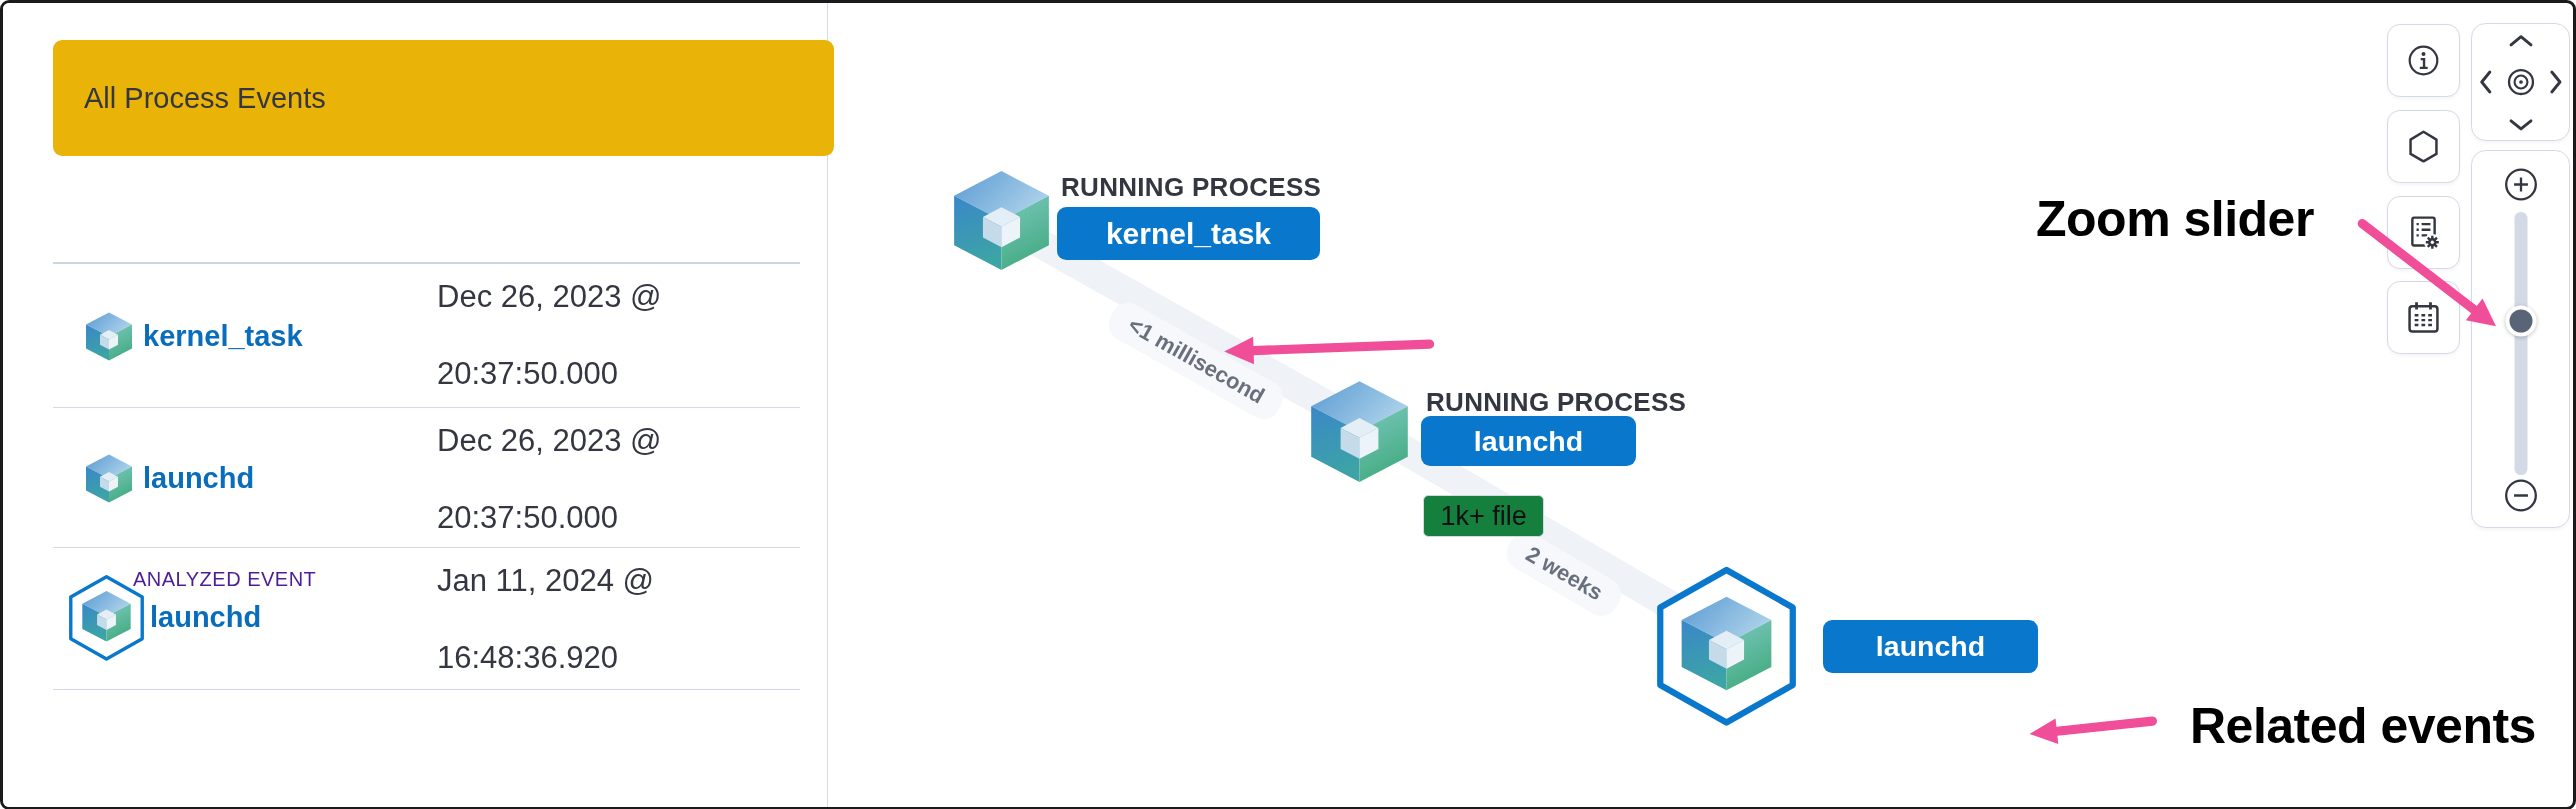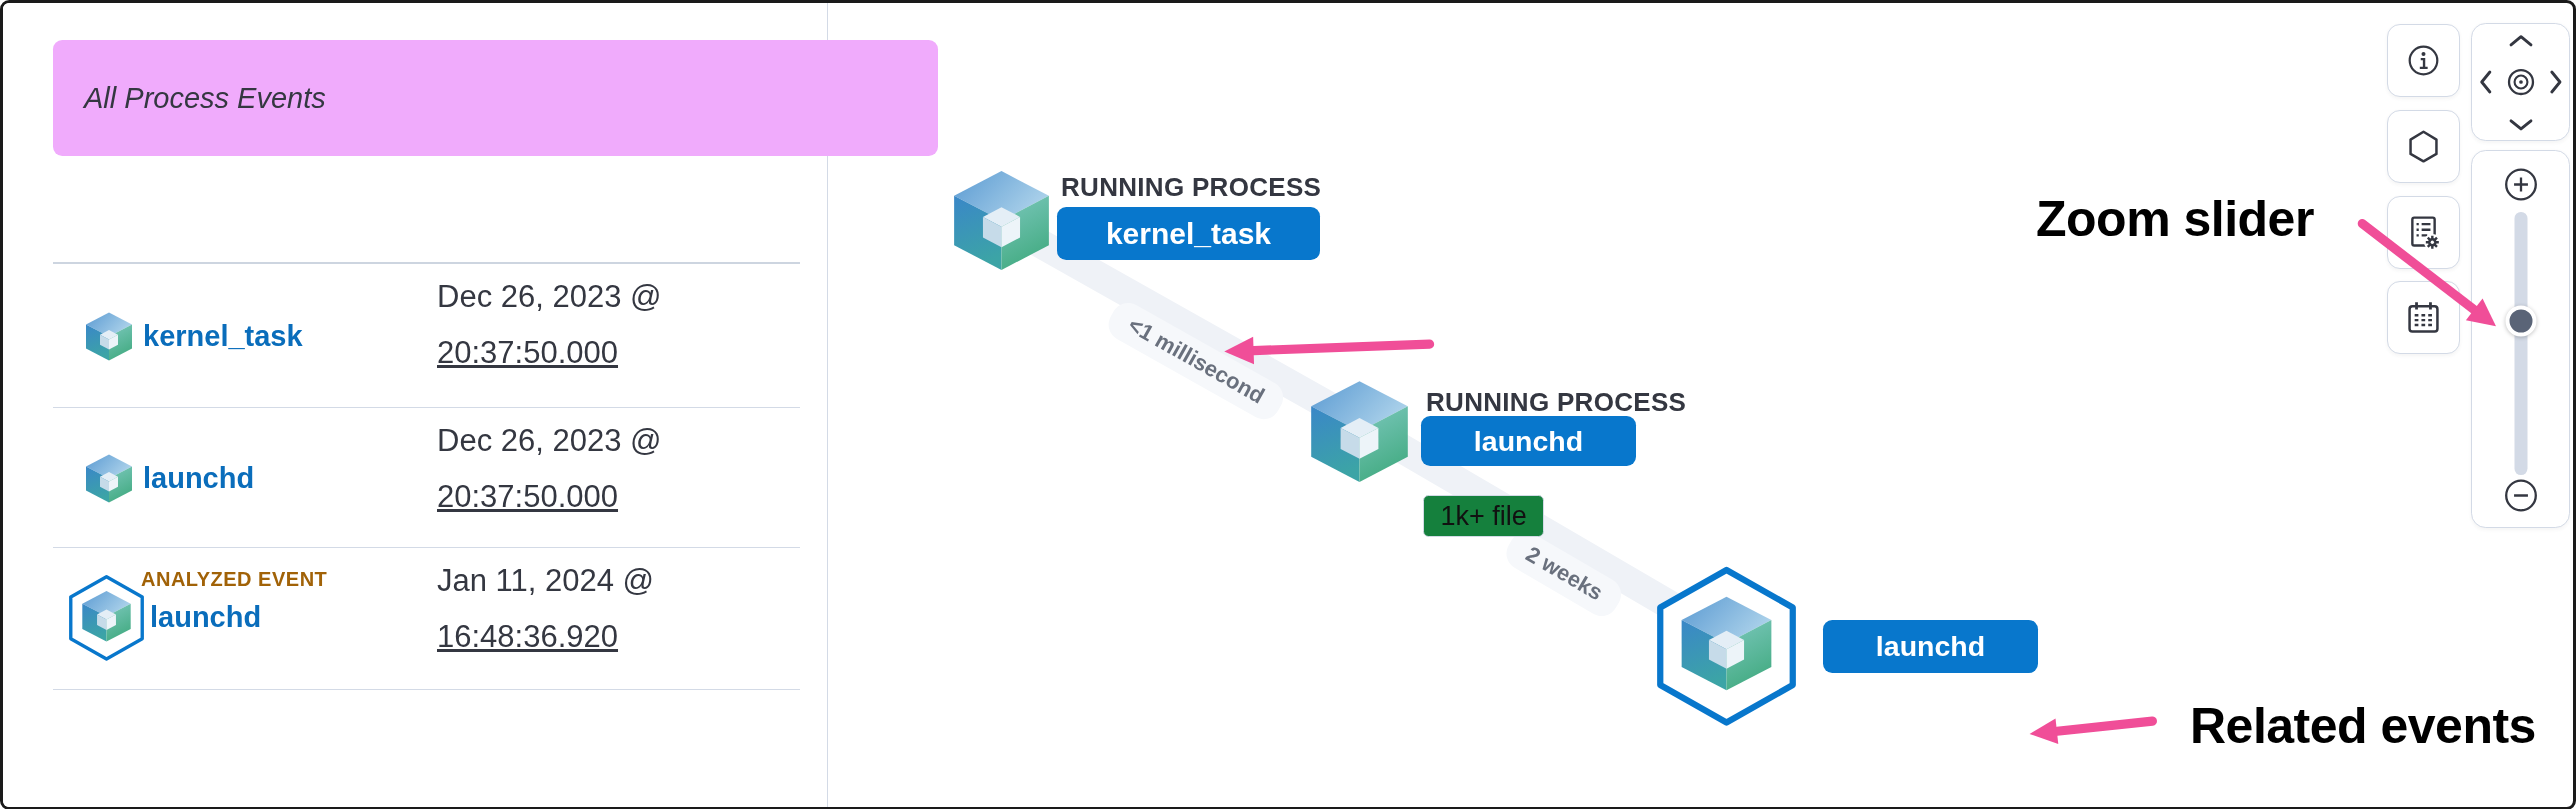--- a/index.html
+++ b/index.html
@@ -22,27 +22,26 @@
   .left-panel {
     position: absolute;
     left: 0; top: 0; bottom: 0;
     width: 825px;
     background: #ffffff;
     border-right: 1.8px solid #d3dae6;
   }
   .panel-header {
     position: absolute;
     left: 50px; top: 37px;
-    width: 885px; height: 116px;
-    background: #f0abfc;
+    width: 781px; height: 116px;
+    background: #eab308;
     border-radius: 9.2px;
     display: flex; align-items: center;
     padding-left: 31px;
     cursor: pointer;
-    font-style: italic;
   }
   .panel-header .title {
     font-size: 29px; font-weight: 500; color: #343741;
   }
   .thead { position: absolute; top: 196px; left: 0; right: 0; height: 37px; }
   .col-h { position: absolute; font-size: 27px; font-weight: 700; color: #1a1c21; }
   .col-h.name { left: 59px; }
   .col-h.time { left: 433px; }
   .thead-rule { position: absolute; left: 50px; top: 259px; width: 747px; height: 1.8px; background: #cdd5e0; }
 
@@ -55,26 +54,26 @@
   .row-1 .row-cube, .row-2 .row-cube { top: 50%; transform: translateY(-50%); }
   .row-hexcube { position: absolute; left: 13px; top: 26px; width: 81px; height: 89px; }
   .proc-link {
     position: absolute; left: 90px;
     font-size: 29px; font-weight: 600; color: #0a6dbb;
     text-decoration: none; cursor: pointer;
   }
   .row-1 .proc-link, .row-2 .proc-link { top: 50%; transform: translateY(-50%); }
   .row-3 .proc-link { left: 97px; top: 53px; }
   .analyzed-badge {
-    position: absolute; left: 88px; top: 20px;
-    font-size: 20px; font-weight: 700; letter-spacing: 0.5px; color: #a16207;
+    position: absolute; left: 80px; top: 20px;
+    font-size: 20px; font-weight: 400; letter-spacing: 0.5px; color: #4c1d95;
   }
   .ts { position: absolute; left: 384px; top: 0; height: 100%; font-size: 31px; color: #343741; }
   .ts .l1 { position: absolute; top: 14.7px; white-space: nowrap; }
-  .ts .l2 { position: absolute; top: 71px; white-space: nowrap; text-decoration: underline; }
+  .ts .l2 { position: absolute; top: 92px; white-space: nowrap; }
 
   
   .edge {
     position: absolute; height: 29px;
     background: #eff2f7; border-radius: 14.7px; z-index: 1;
   }
   .edge-1 { left: 980px; top: 312px; width: 420px; transform: rotate(29.4deg); }
   .edge-2 { left: 1342px; top: 521px; width: 422px; transform: rotate(30.3deg); }
   .edge-label {
     position: absolute; z-index: 2;

